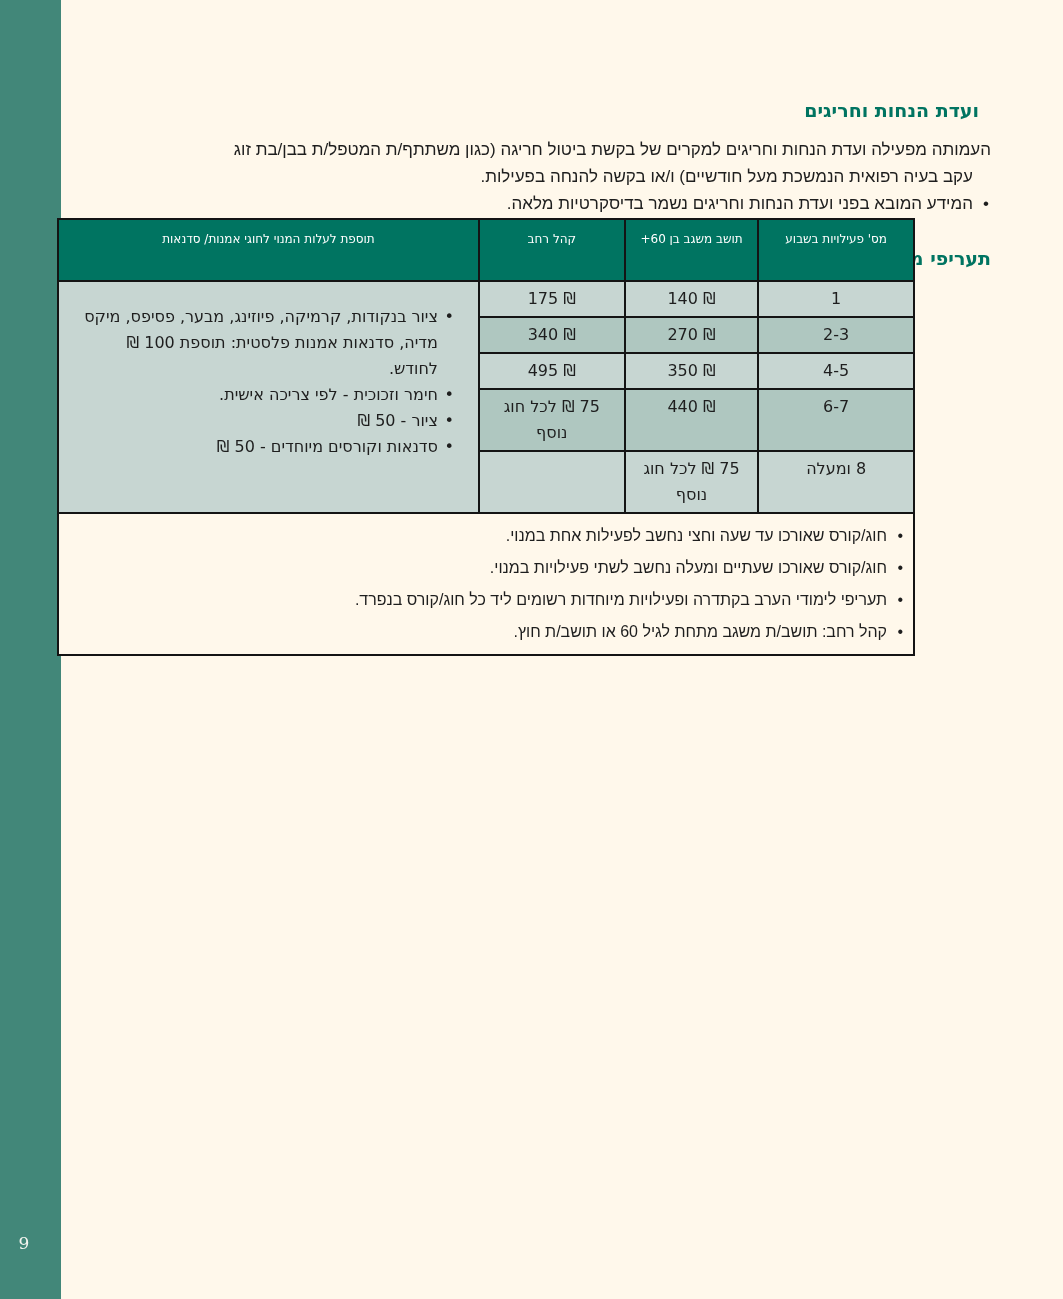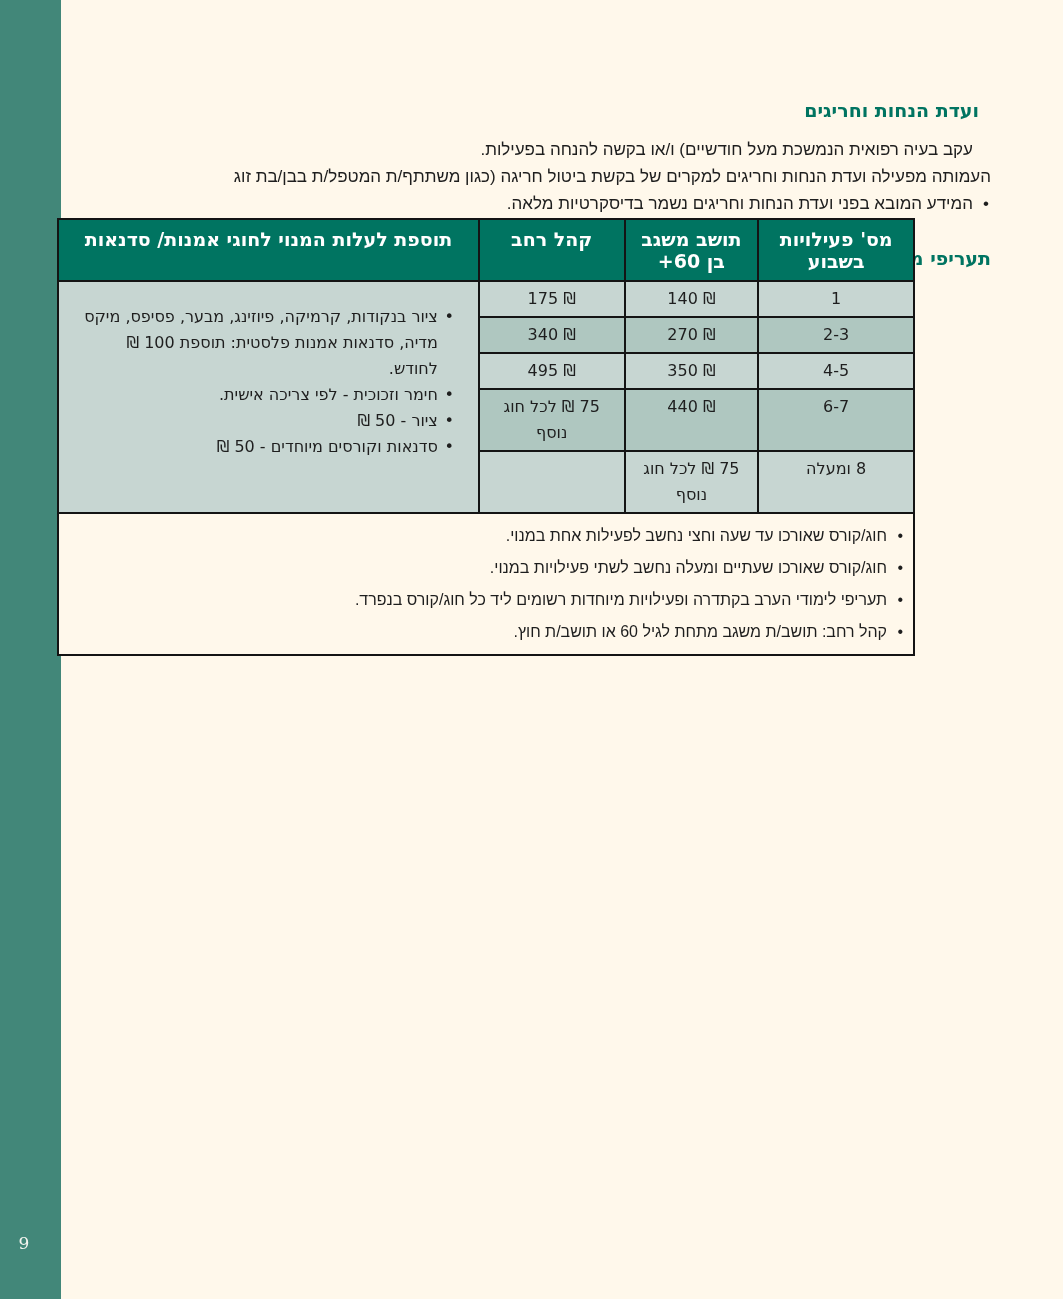--- a/index.html
+++ b/index.html
@@ -44,22 +44,22 @@
   .table-title {
     color: #007461; font-weight: bold; font-size: 19px;
     margin: 28px 0 6px 0; line-height: 26px;
   }
   table.rates {
     position: absolute; left: 57px; top: 218px; width: 858px;
     border-collapse: collapse; direction: rtl;
     font-family: "DejaVu Sans", sans-serif;
   }
   table.rates th {
-    background: #007461; color: #ffffff; font-weight: bold;
-    font-size: 19px; line-height: 22px; padding: 8px 6px 6px 6px;
+    background: #007461; color: #ffffff; font-weight: normal;
+    font-size: 12px; line-height: 22px; padding: 8px 6px 6px 6px;
     border: 2px solid #141414; vertical-align: top; text-align: center;
   }
   table.rates td {
     border: 2px solid #141414; font-size: 16px; line-height: 26px;
     text-align: center; padding: 4px 6px; vertical-align: top;
   }
   .c-light { background: #c7d6d2; }
   .c-dark { background: #afc7c0; }
   td.extras-cell {
     text-align: right !important; padding: 8px 10px 8px 6px !important;
@@ -82,22 +82,22 @@
 </style>
 </head>
 <body>
 
 <div class="sidebar">
   <div class="page-number">9</div>
 </div>
 
 <div class="content">
   <h2 class="section-title">ועדת הנחות וחריגים</h2>
+  <p class="intro">העמותה מפעילה ועדת הנחות וחריגים למקרים של בקשת ביטול חריגה (כגון משתתף/ת המטפל/ת בבן/בת זוג</p>
   <p class="intro intro-cont">עקב בעיה רפואית הנמשכת מעל חודשיים) ו/או בקשה להנחה בפעילות.</p>
-  <p class="intro">העמותה מפעילה ועדת הנחות וחריגים למקרים של בקשת ביטול חריגה (כגון משתתף/ת המטפל/ת בבן/בת זוג</p>
   <ul class="bullets">
     <li>
       <span>המידע המובא בפני ועדת הנחות וחריגים נשמר בדיסקרטיות מלאה.</span>
     </li>
   </ul>
 
   <h2 class="table-title">תעריפי מנוי מרחבים בקתדרה במשגב.</h2>
 </div>
 
 <table class="rates">

